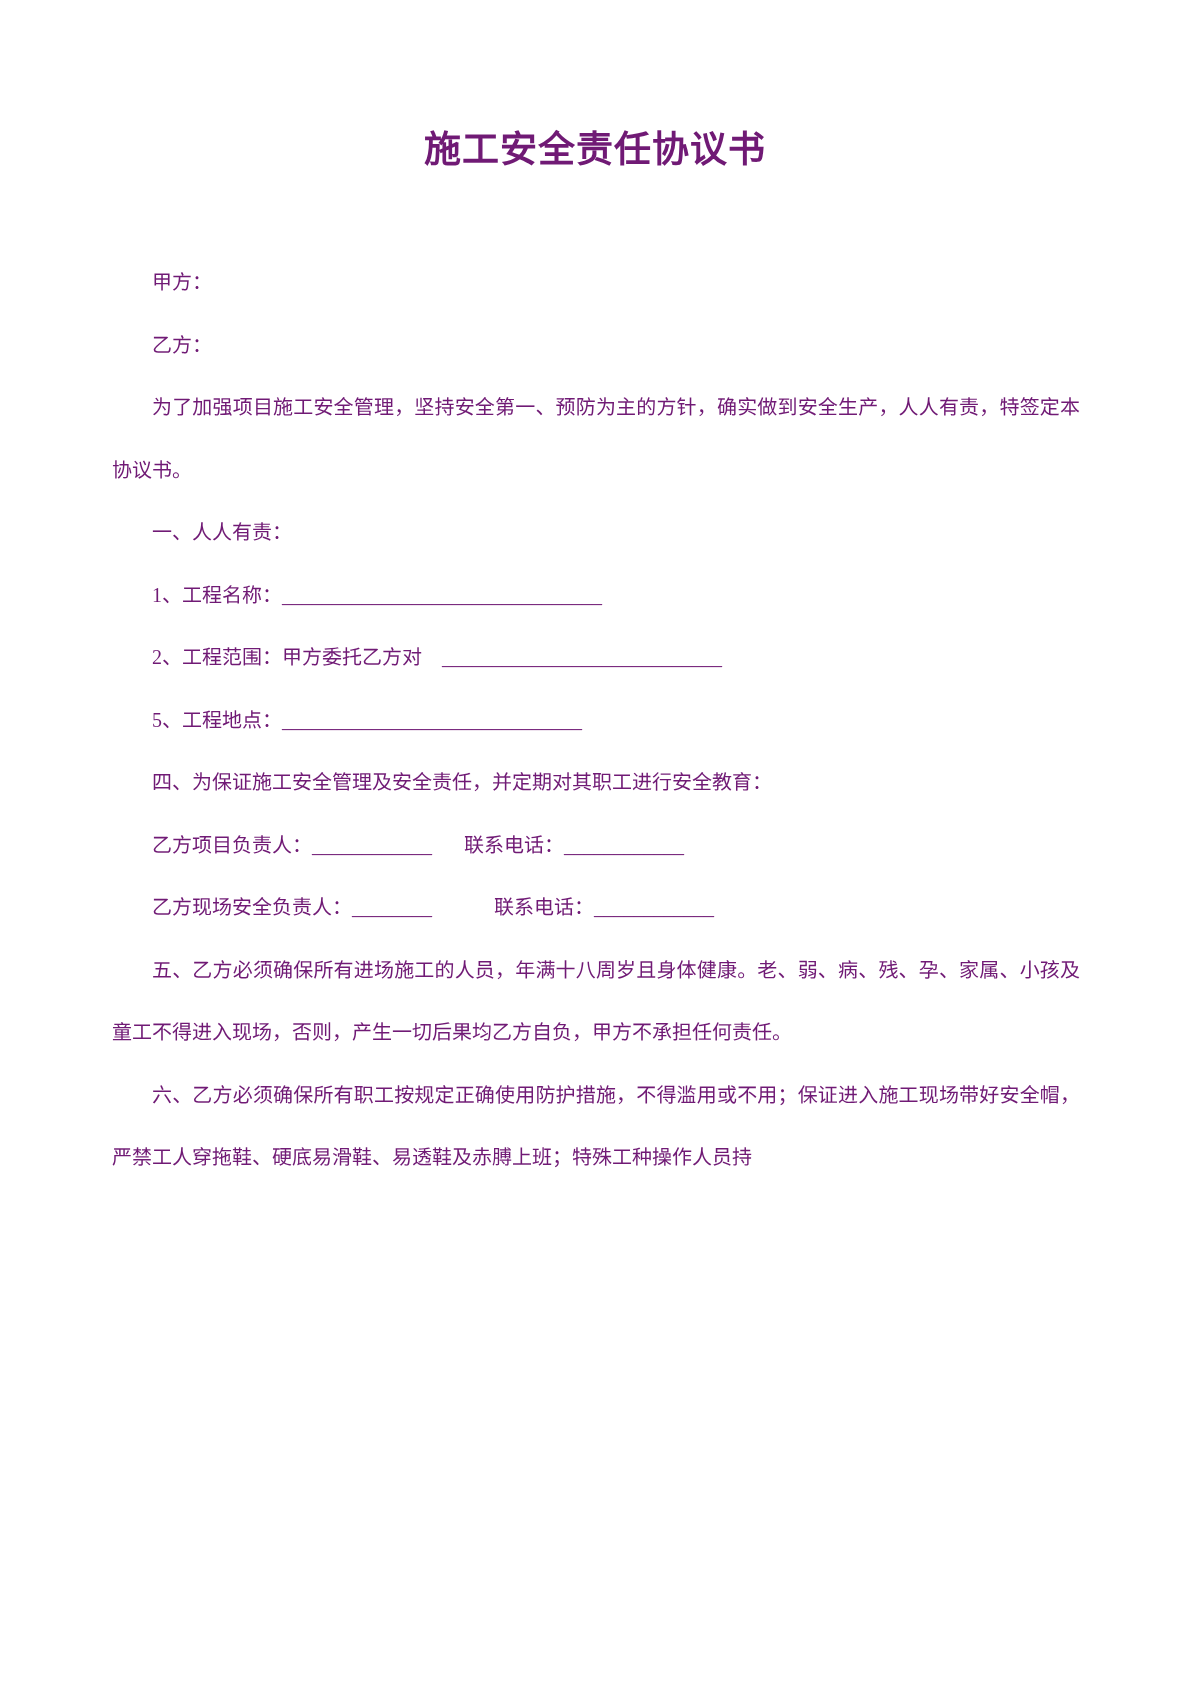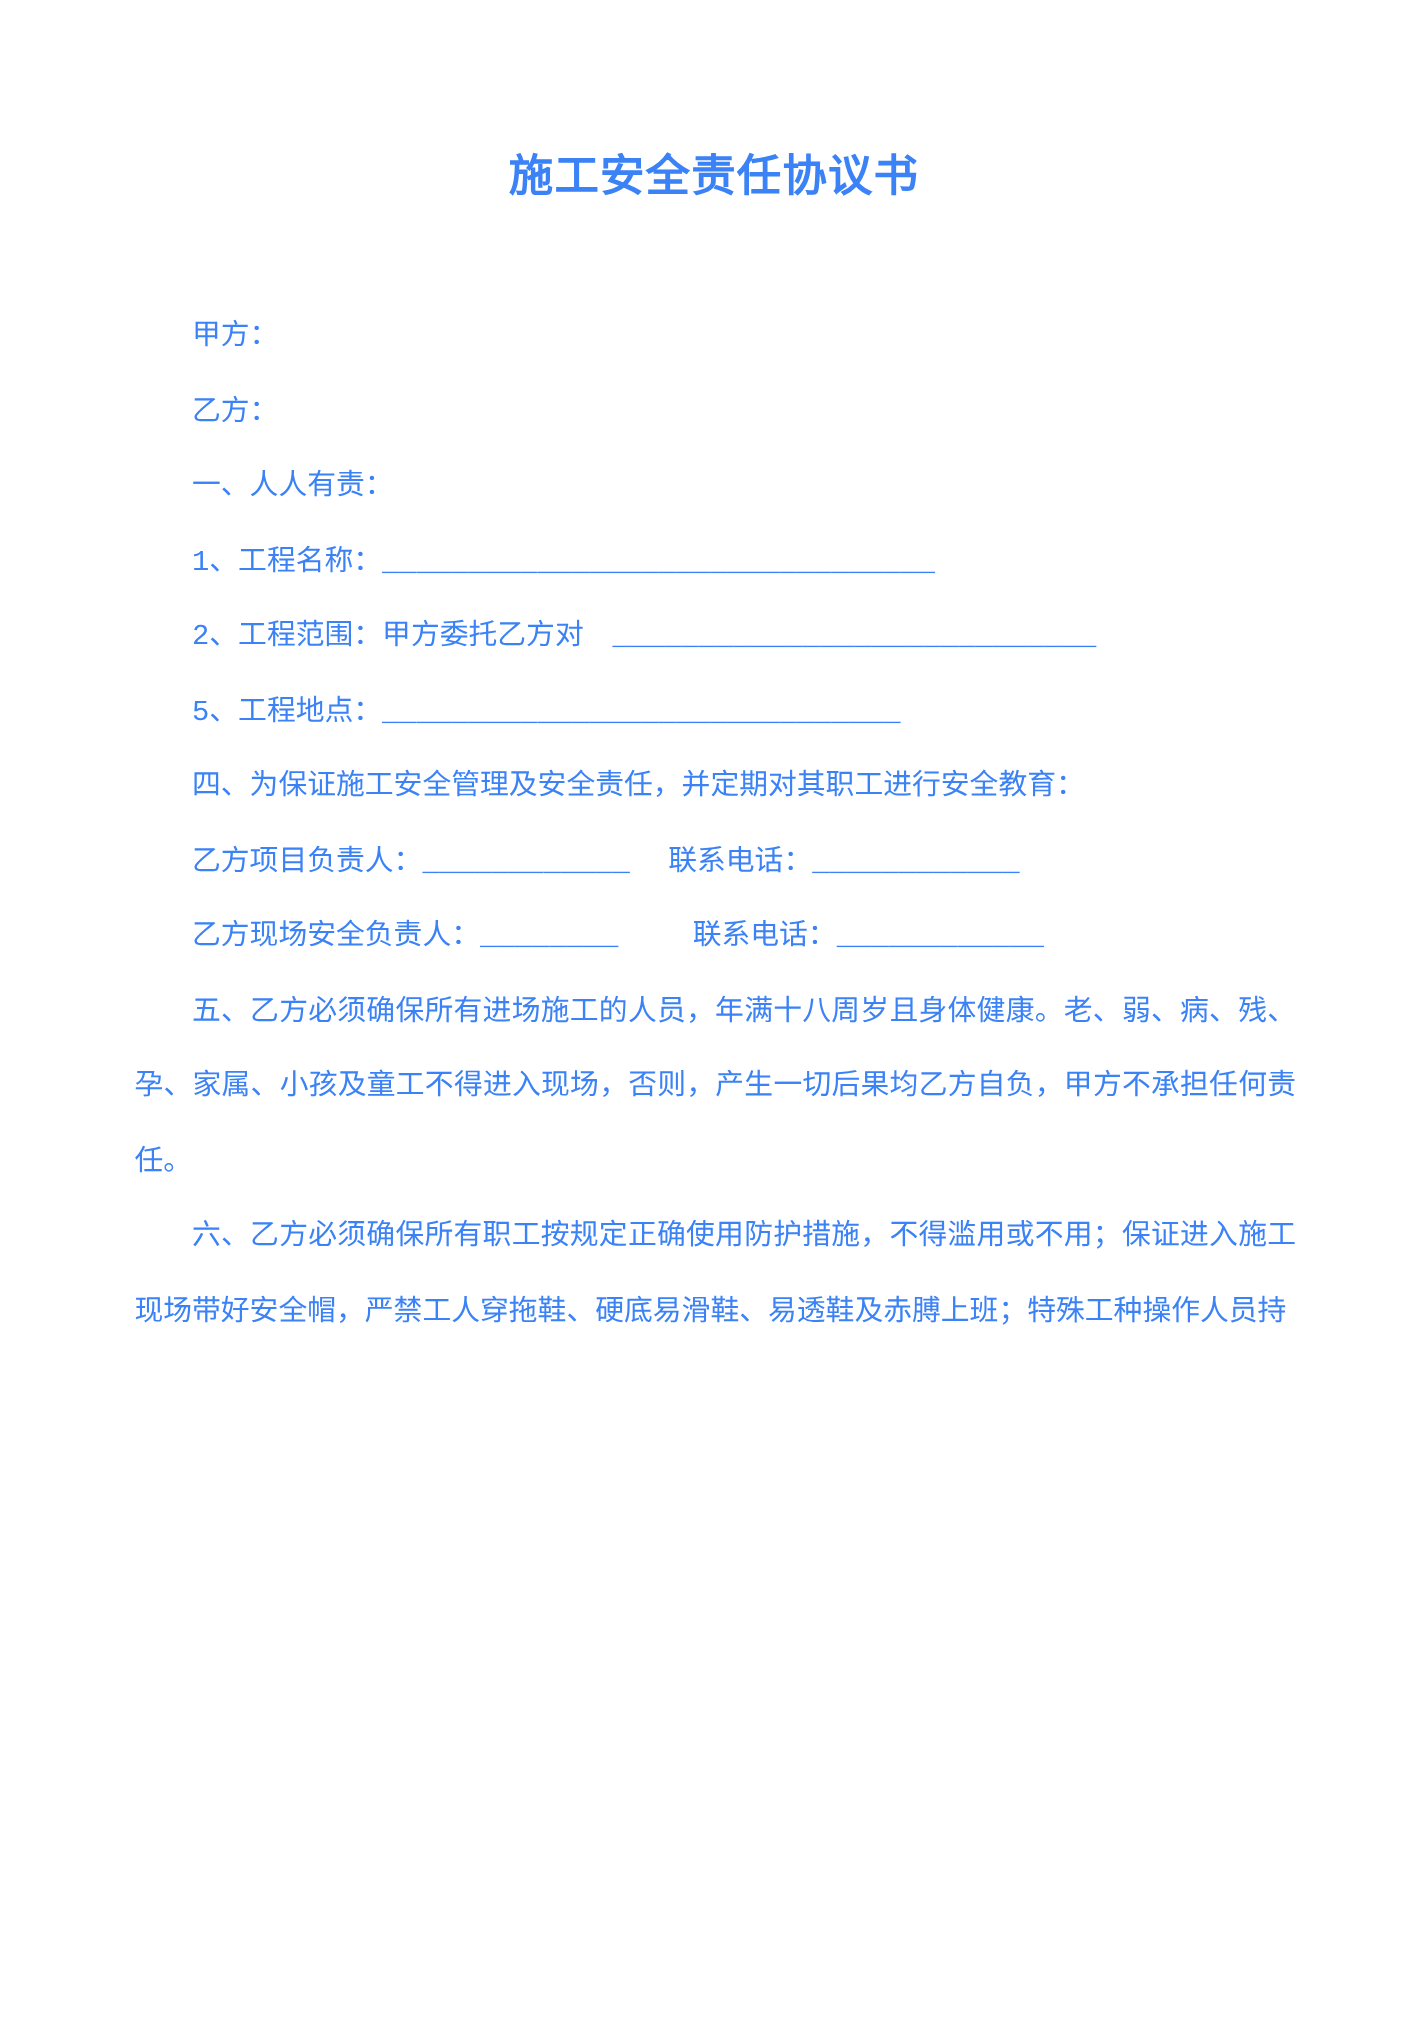--- a/index.html
+++ b/index.html
@@ -5,41 +5,41 @@
   html, body {
     margin: 0;
     padding: 0;
     background: #ffffff;
   }
   .page {
     position: relative;
     width: 1190px;
     height: 1356px;
     background: #ffffff;
-    color: #3b82f6;
-    font-family: Liberation Mono, monospace;
+    color: #701a75;
+    font-family: Liberation Serif, serif;
     overflow: hidden;
   }
   .doc-title {
     position: absolute;
     top: 128px;
     left: 0;
     width: 100%;
     text-align: center;
     font-size: 37px;
     font-weight: bold;
     line-height: 44px;
     letter-spacing: 1px;
   }
   .content {
     position: absolute;
     top: 251px;
     left: 112px;
     width: 968px;
-    font-size: 24px;
+    font-size: 20px;
     line-height: 62.5px;
   }
   .para {
     margin: 0;
     padding: 0;
     text-indent: 2em;
     text-align: justify;
   }
   .para.nojust {
     text-align: left;
@@ -58,20 +58,21 @@
 <div class="page">
 
   <div class="doc-title">施工安全责任协议书</div>
 
   <div class="content">
 
     <p class="para nojust">甲方：</p>
 
     <p class="para nojust">乙方：</p>
 
+    <p class="para">为了加强项目施工安全管理，坚持安全第一、预防为主的方针，确实做到安全生产，人人有责，特签定本协议书。</p>
 
     <p class="para nojust">一、人人有责：</p>
 
     <p class="para nojust">
       <span>1、工程名称：</span><span class="blank">________________________________</span>
     </p>
 
     <p class="para nojust">
       <span>2、工程范围：甲方委托乙方对　</span><span class="blank">____________________________</span>
     </p>

